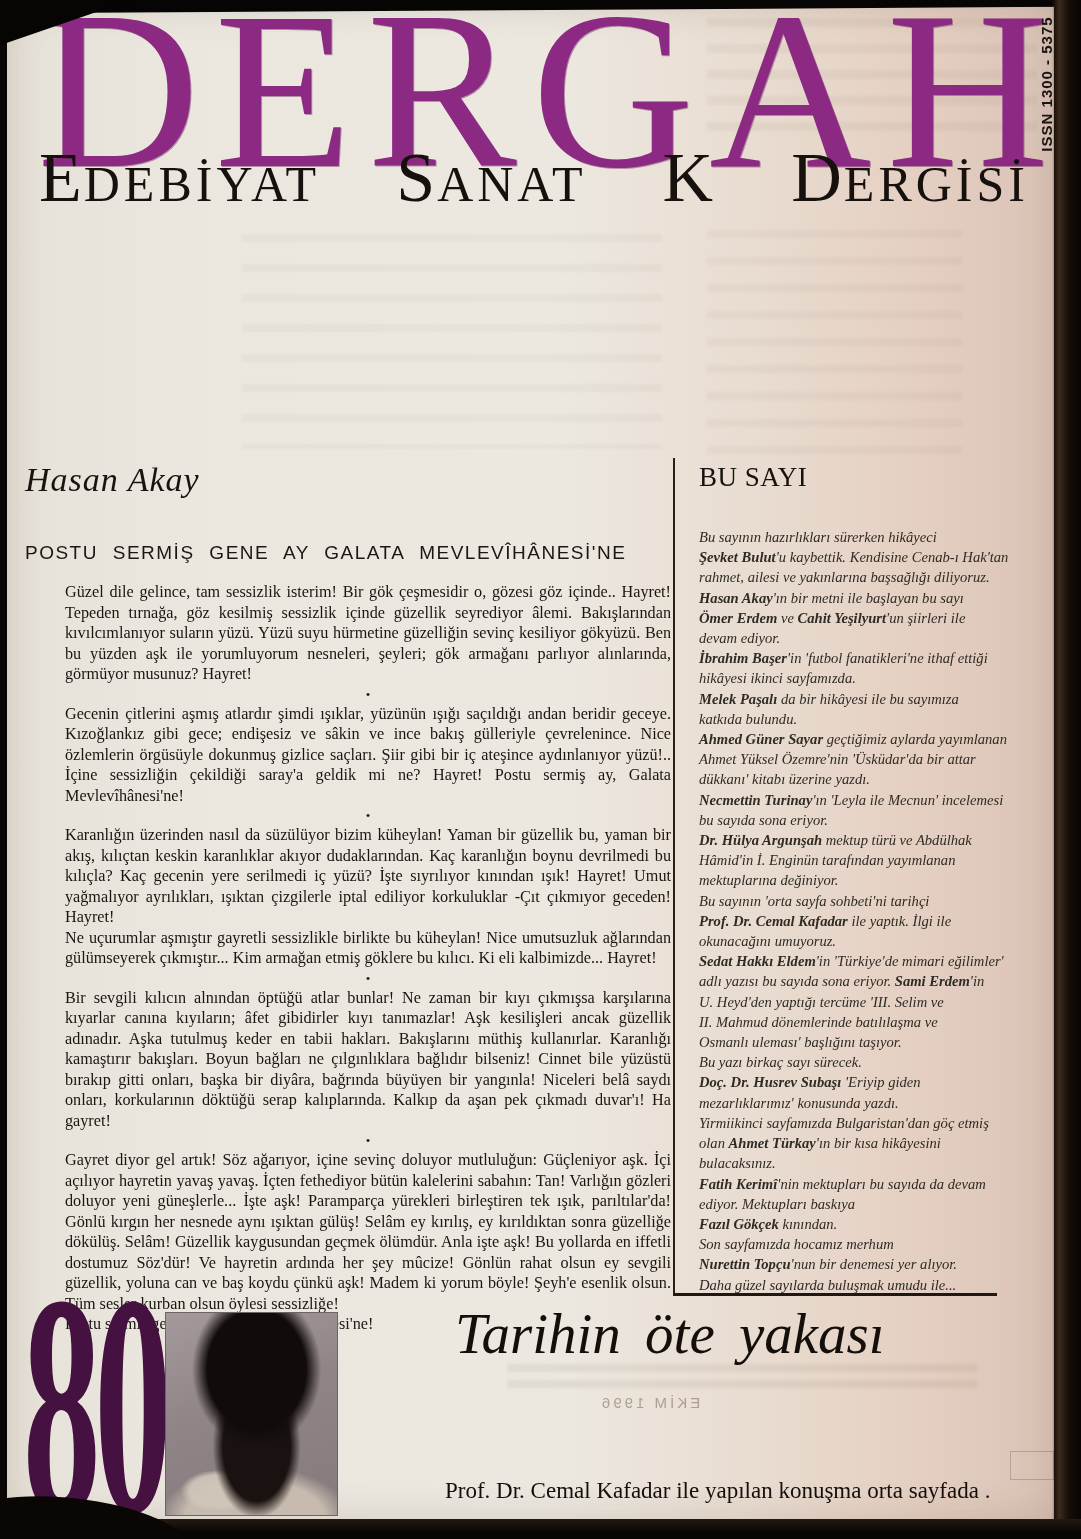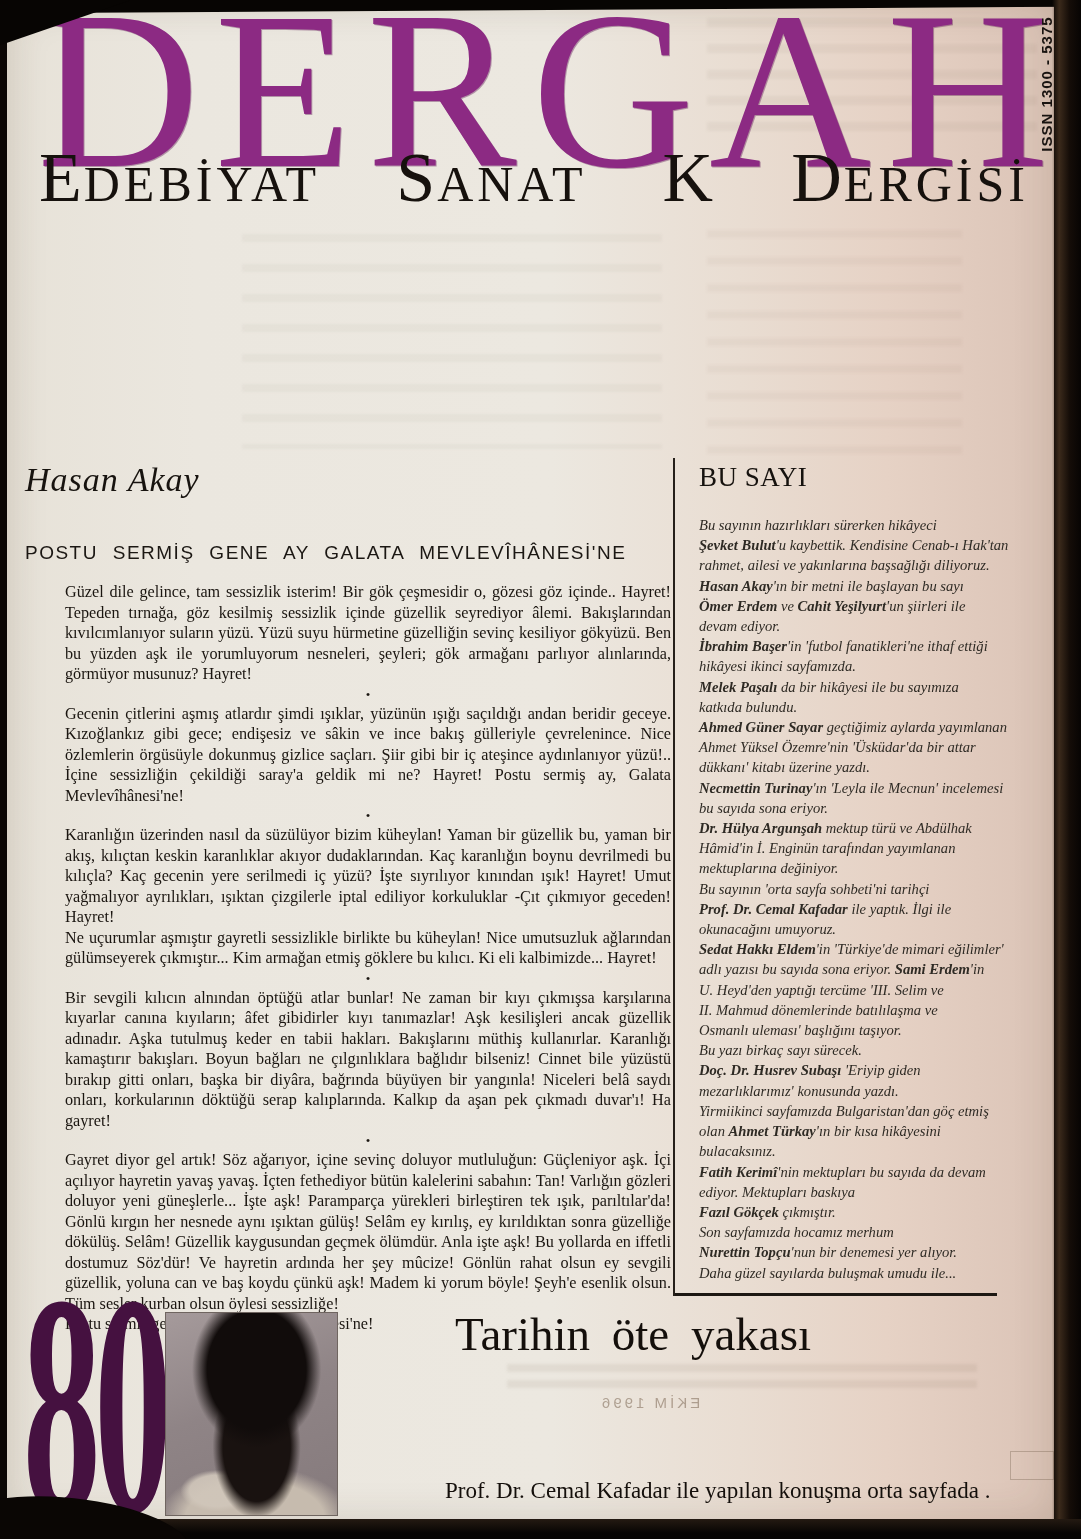--- a/index.html
+++ b/index.html
@@ -53,40 +53,40 @@
   .art-title{margin-top:42px;font-family:"Liberation Sans",sans-serif;font-size:19px;letter-spacing:1.5px;word-spacing:8px;color:#1b1713;}
   .body-text{margin-top:18px;margin-left:40px;}
   .body-text p{margin:0;font-size:16.2px;line-height:20.5px;text-align:justify;white-space:pre-line;color:#1a1510;}
   .body-text .dot{height:19px;line-height:19px;text-align:center;font-size:13px;color:#1a1510;}
   
   .vdiv{position:absolute;left:666px;top:456px;width:2px;height:838px;background:#26201a;z-index:3;}
   .hrule{position:absolute;left:668px;top:1291px;width:322px;height:3px;background:#1d1813;z-index:3;}
   
   .sidebar{position:absolute;left:692px;top:460px;width:320px;z-index:3;color:#2e2a24;}
   .sb-head{font-size:27px;letter-spacing:.5px;color:#16120e;}
-  .sb-lines{margin-top:22px;}
+  .sb-lines{margin-top:34px;}
   .sb-lines .line{font-style:italic;font-size:14.6px;line-height:20.2px;white-space:nowrap;}
   .sb-lines .b{font-weight:bold;}
   
   .issue-no{
     position:absolute;left:16px;top:1286px;z-index:3;
     font-weight:bold;font-size:250px;line-height:185px;letter-spacing:-10px;color:#451140;
     transform:scale(.62,1.26);transform-origin:left top;
   }
   .photo{
     position:absolute;left:158px;top:1310px;width:171px;height:202px;z-index:3;
     border:1px solid #6f6560;
     background:
       radial-gradient(95px 115px at 53% 28%, #110c0b 0 52%, rgba(17,12,11,0) 68%),
       radial-gradient(58px 95px at 53% 66%, #191210 0 58%, rgba(25,18,16,0) 76%),
       radial-gradient(46px 26px at 30% 88%, rgba(208,198,186,.9) 0 60%, rgba(208,198,186,0) 80%),
       radial-gradient(120px 66px at 52% 102%, #c6bbae 0 58%, rgba(198,187,172,0) 80%),
       linear-gradient(160deg,#a59a9b 0%,#8f8486 45%,#857a7c 100%);
   }
-  .headline{position:absolute;left:448px;top:1306px;z-index:3;font-size:47px;line-height:52px;word-spacing:10px;color:#140f0b;}
+  .headline{position:absolute;left:448px;top:1306px;z-index:3;font-size:57px;line-height:52px;word-spacing:10px;color:#140f0b;font-style:italic;}
   .caption{position:absolute;left:438px;top:1476px;z-index:3;font-size:23px;color:#140f0b;}
 </style>
 </head>
 <body>
 
 <div class="page">
 
   <div class="ghost g1"></div>
   <div class="ghost g2"></div>
   <div class="ghost g3"></div>
@@ -170,21 +170,21 @@
         <div class="line"><span>II. Mahmud dönemlerinde batılılaşma ve</span></div>
         <div class="line"><span>Osmanlı uleması' başlığını taşıyor.</span></div>
         <div class="line"><span>Bu yazı birkaç sayı sürecek.</span></div>
         <div class="line"><span class="b">Doç. Dr. Husrev Subaşı</span><span> 'Eriyip giden</span></div>
         <div class="line"><span>mezarlıklarımız' konusunda yazdı.</span></div>
         <div class="line"><span>Yirmiikinci sayfamızda Bulgaristan'dan göç etmiş</span></div>
         <div class="line"><span>olan </span><span class="b">Ahmet Türkay</span><span>'ın bir kısa hikâyesini</span></div>
         <div class="line"><span>bulacaksınız.</span></div>
         <div class="line"><span class="b">Fatih Kerimî</span><span>'nin mektupları bu sayıda da devam</span></div>
         <div class="line"><span>ediyor. Mektupları baskıya</span></div>
-        <div class="line"><span class="b">Fazıl Gökçek</span><span> çıkmıştır.</span></div>
+        <div class="line"><span class="b">Fazıl Gökçek</span><span> kınından.</span></div>
         <div class="line"><span>Son sayfamızda hocamız merhum</span></div>
         <div class="line"><span class="b">Nurettin Topçu</span><span>'nun bir denemesi yer alıyor.</span></div>
         <div class="line"><span>Daha güzel sayılarda buluşmak umudu ile...</span></div>
       </div>
   </div>
 
   <div class="issue-no">80</div>
   <div class="photo"></div>
   <div class="headline">Tarihin öte yakası</div>
   <div class="ghost-ekim">EKİM 1996</div>

